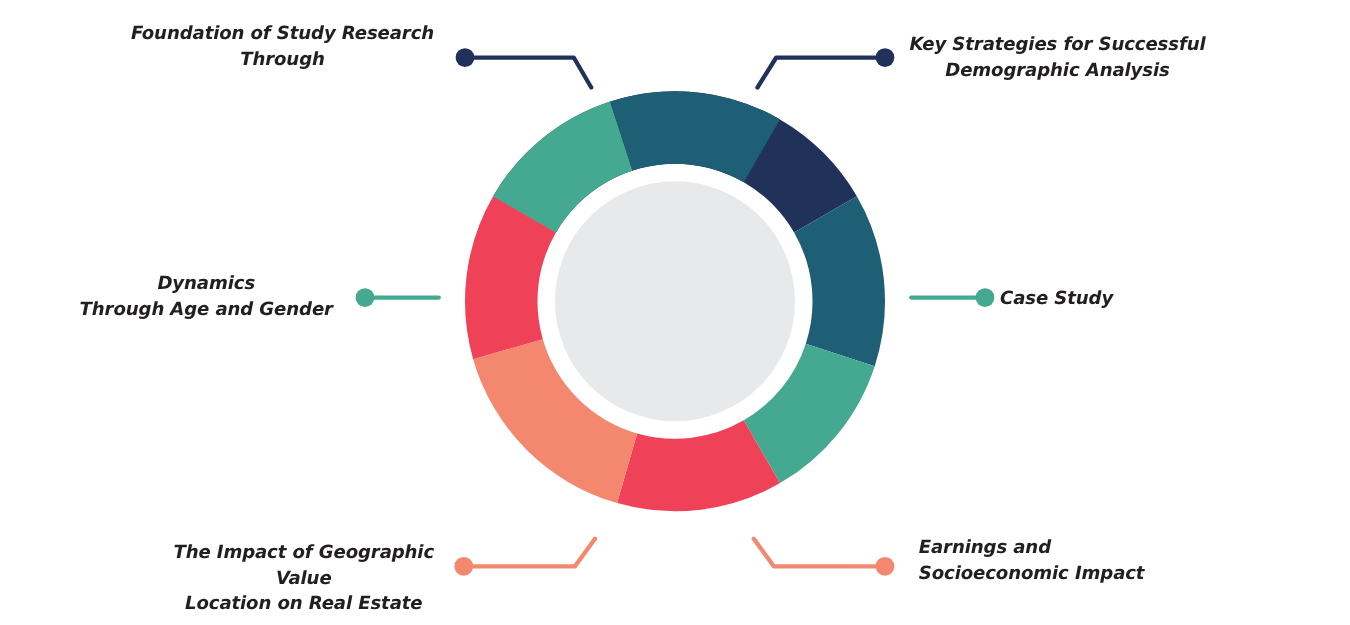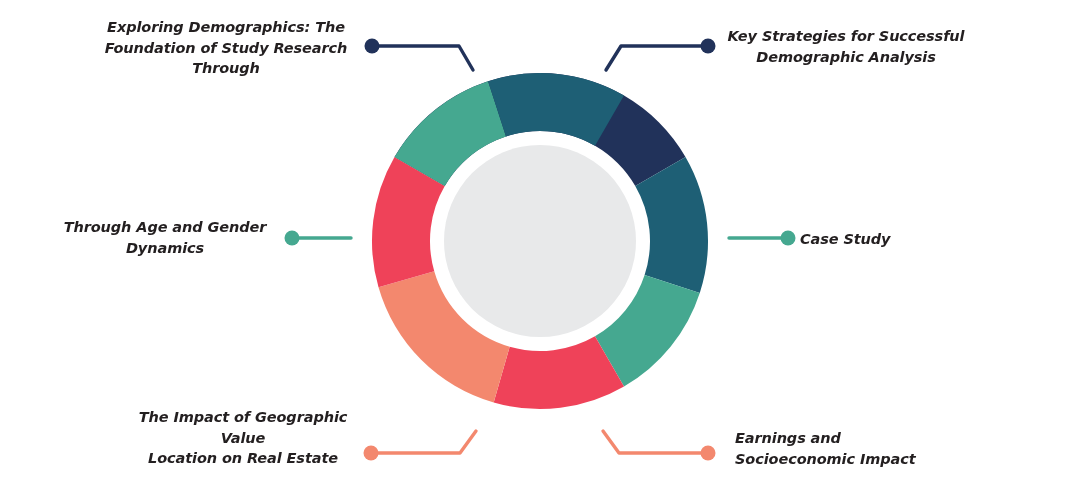--- a/index.html
+++ b/index.html
@@ -38,21 +38,21 @@
 
   
   .lbl-0 { left: 95px;  top: 17px;  width: 262px; text-align: center; }
   
   .lbl-1 { left: 722px; top: 26px;  width: 248px; text-align: center; }
   
   .lbl-2 { left: 60px;  top: 217px; width: 210px; text-align: center; }
   
   .lbl-3 { left: 800px; top: 229px; width: 180px; text-align: left; font-style: italic; }
   
-  .lbl-4 { left: 132px; top: 407px; width: 222px; text-align: center; }
+  .lbl-4 { left: 132px; top: 432px; width: 222px; text-align: center; }
   
   .lbl-5 { left: 735px; top: 428px; width: 240px; text-align: left; }
 </style>
 </head>
 <body>
 
 <div class="stage">
 
   <svg class="chart-svg" viewBox="0 0 1080 500">
     <g id="donut-segments">
@@ -80,33 +80,32 @@
         <polyline points="788,238 729,238" fill="none" stroke="#45a890" stroke-width="3.4" stroke-linecap="round" stroke-linejoin="round"></polyline>
         <circle cx="788" cy="238" r="7.5" fill="#45a890"></circle>
         <polyline points="371,453 460,453 476,431" fill="none" stroke="#f3886e" stroke-width="3.4" stroke-linecap="round" stroke-linejoin="round"></polyline>
         <circle cx="371" cy="453" r="7.5" fill="#f3886e"></circle>
         <polyline points="708,453 619,453 603,431" fill="none" stroke="#f3886e" stroke-width="3.4" stroke-linecap="round" stroke-linejoin="round"></polyline>
         <circle cx="708" cy="453" r="7.5" fill="#f3886e"></circle>
       </g>
   </svg>
 
   <div class="label lbl-0">
-    <div>Exploring Demographics: The</div>
     <div>Foundation of Study Research</div>
     <div>Through</div>
   </div>
 
   <div class="label lbl-1">
     <div>Key Strategies for Successful</div>
     <div>Demographic Analysis</div>
   </div>
 
   <div class="label lbl-2">
+    <div>Dynamics</div>
     <div>Through Age and Gender</div>
-    <div>Dynamics</div>
   </div>
 
   <div class="label lbl-3">
     <div>Case Study</div>
   </div>
 
   <div class="label lbl-4">
     <div>The Impact of Geographic</div>
     <div>Value</div>
     <div>Location on Real Estate</div>

